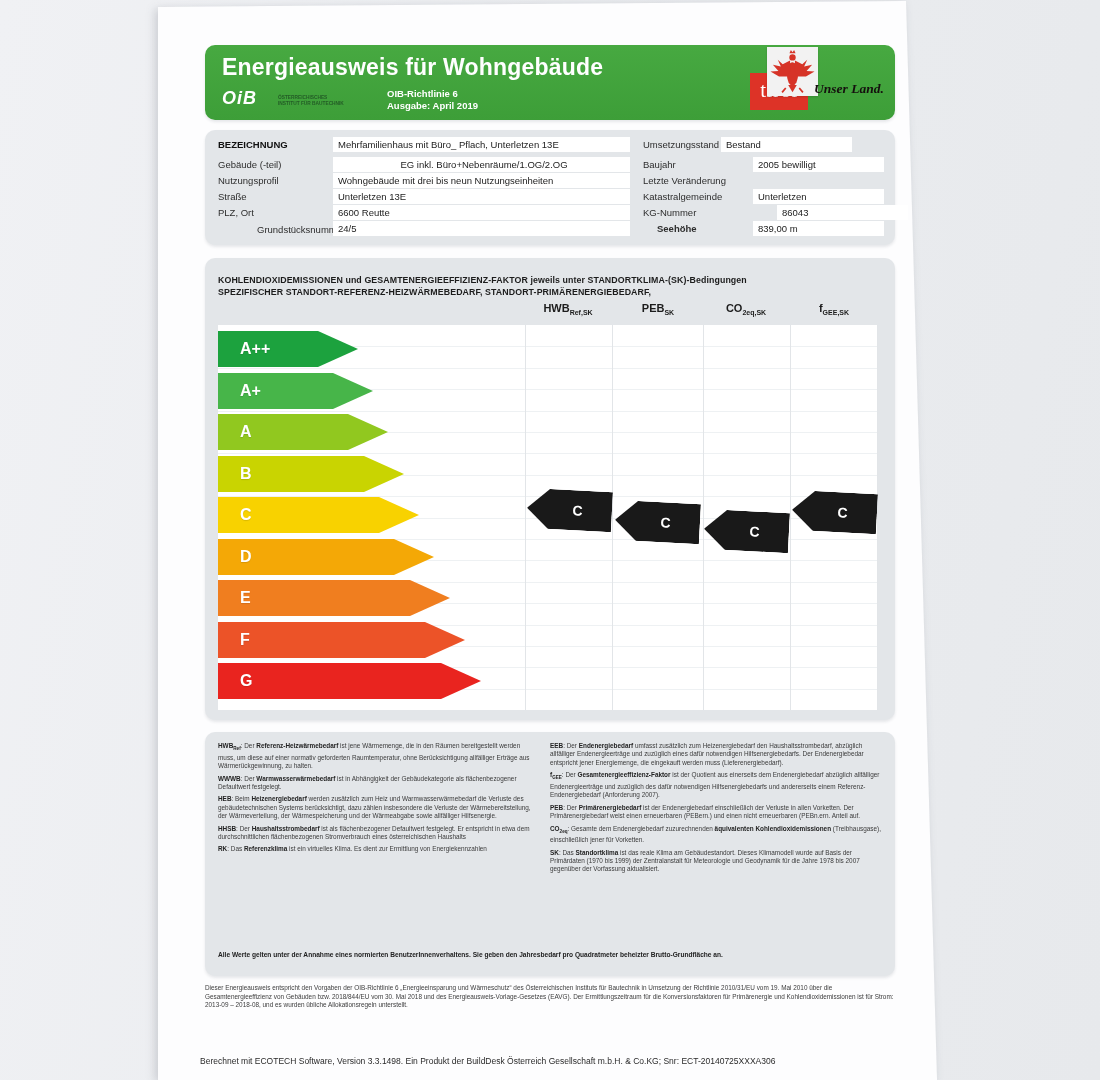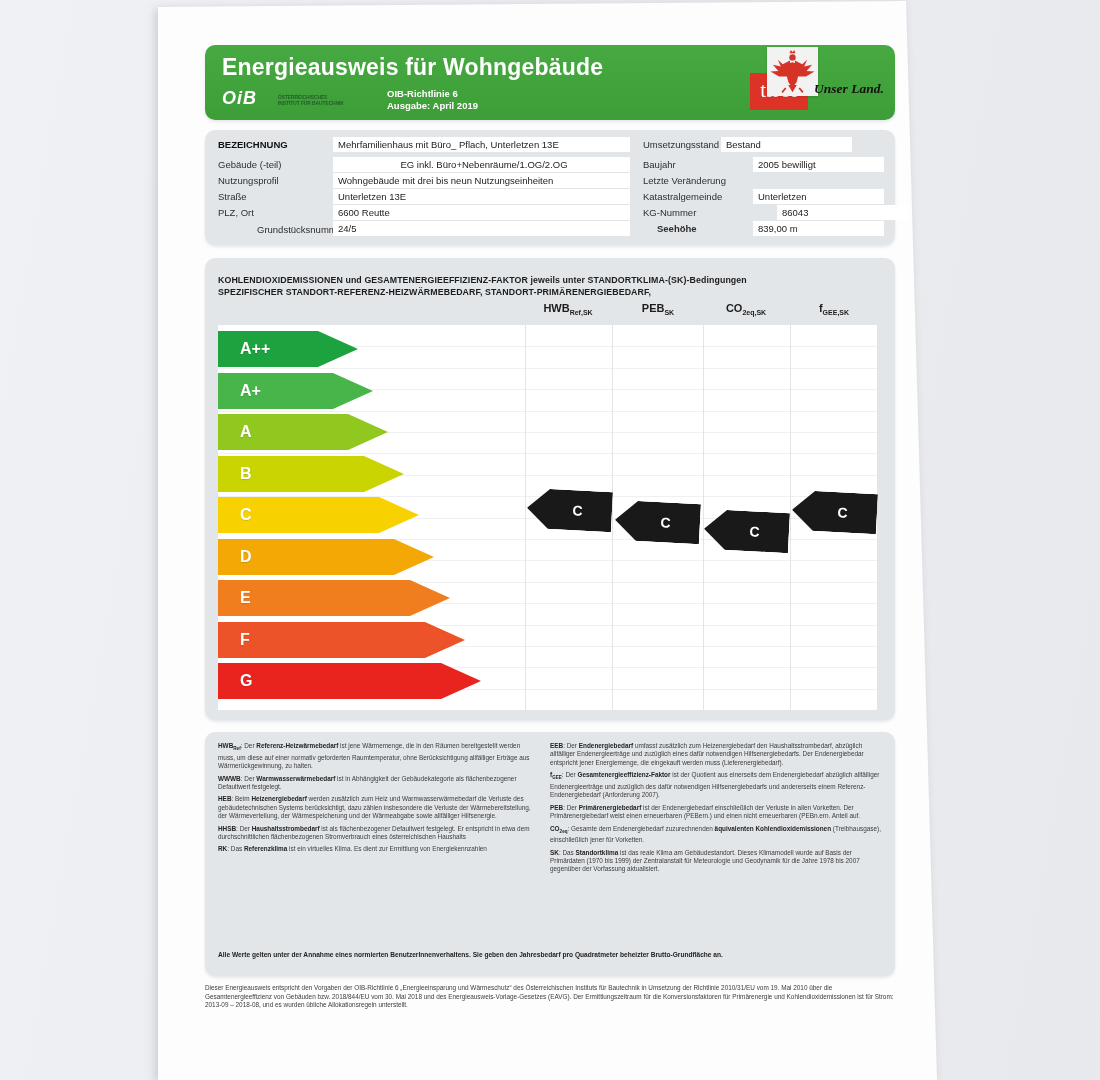--- a/index.html
+++ b/index.html
@@ -249,14 +249,15 @@
         <p class="def-para"><b>EEB</b>: Der <b>Endenergiebedarf</b> umfasst zusätzlich zum Heizenergiebedarf den Haushaltsstrombedarf, abzüglich allfälliger Endenergieerträge und zuzüglich eines dafür notwendigen Hilfsenergiebedarfs. Der Endenergiebedar entspricht jener Energiemenge, die eingekauft werden muss (Lieferenergiebedarf).</p>
         <p class="def-para"><b>f<sub>GEE</sub></b>: Der <b>Gesamtenergieeffizienz-Faktor</b> ist der Quotient aus einerseits dem Endenergiebedarf abzüglich allfälliger Endenergieerträge und zuzüglich des dafür notwendigen Hilfsenergiebedarfs und andererseits einem Referenz-Endenergiebedarf (Anforderung 2007).</p>
         <p class="def-para"><b>PEB</b>: Der <b>Primärenergiebedarf</b> ist der Endenergiebedarf einschließlich der Verluste in allen Vorketten. Der Primärenergiebedarf weist einen erneuerbaren (PEBern.) und einen nicht erneuerbaren (PEBn.ern. Anteil auf.</p>
         <p class="def-para"><b>CO<sub>2eq</sub></b>: Gesamte dem Endenergiebedarf zuzurechnenden <b>äquivalenten Kohlendioxidemissionen</b> (Treibhausgase), einschließlich jener für Vorketten.</p>
         <p class="def-para"><b>SK</b>: Das <b>Standortklima</b> ist das reale Klima am Gebäudestandort. Dieses Klimamodell wurde auf Basis der Primärdaten (1970 bis 1999) der Zentralanstalt für Meteorologie und Geodynamik für die Jahre 1978 bis 2007 gegenüber der Vorfassung aktualisiert.</p>
       </div>
     <div class="note">Alle Werte gelten unter der Annahme eines normierten BenutzerInnenverhaltens. Sie geben den Jahresbedarf pro Quadratmeter beheizter Brutto-Grundfläche an.</div>
   </div>
 
   <div class="footnote">Dieser Energieausweis entspricht den Vorgaben der OIB-Richtlinie 6 „Energieeinsparung und Wärmeschutz“ des Österreichischen Instituts für Bautechnik in Umsetzung der Richtlinie 2010/31/EU vom 19. Mai 2010 über die Gesamtenergieeffizienz von Gebäuden bzw. 2018/844/EU vom 30. Mai 2018 und des Energieausweis-Vorlage-Gesetzes (EAVG). Der Ermittlungszeitraum für die Konversionsfaktoren für Primärenergie und Kohlendioxidemissionen ist für Strom: 2013-09 – 2018-08, und es wurden übliche Allokationsregeln unterstellt.</div>
+  <div class="footer-line">Berechnet mit ECOTECH Software, Version 3.3.1498. Ein Produkt der BuildDesk Österreich Gesellschaft m.b.H. &amp; Co.KG; Snr: ECT-20140725XXXA306</div>
 
 </div>
 
 </body></html>

